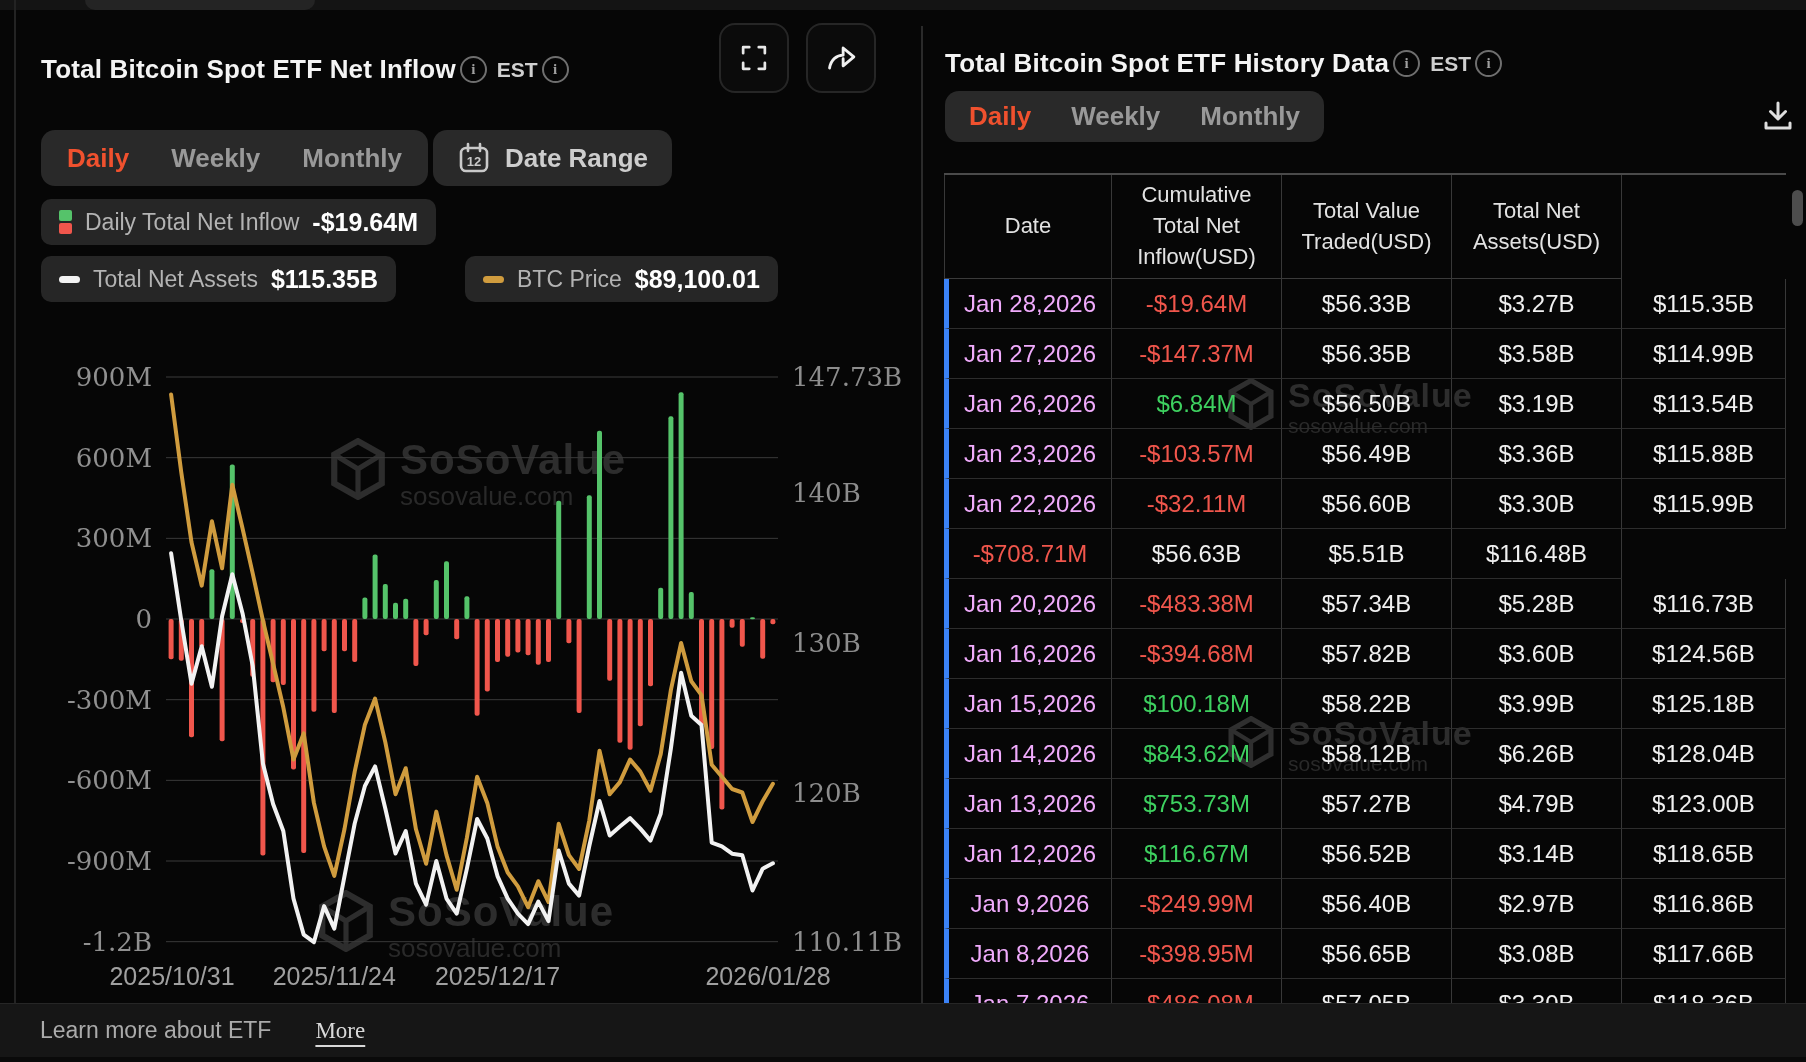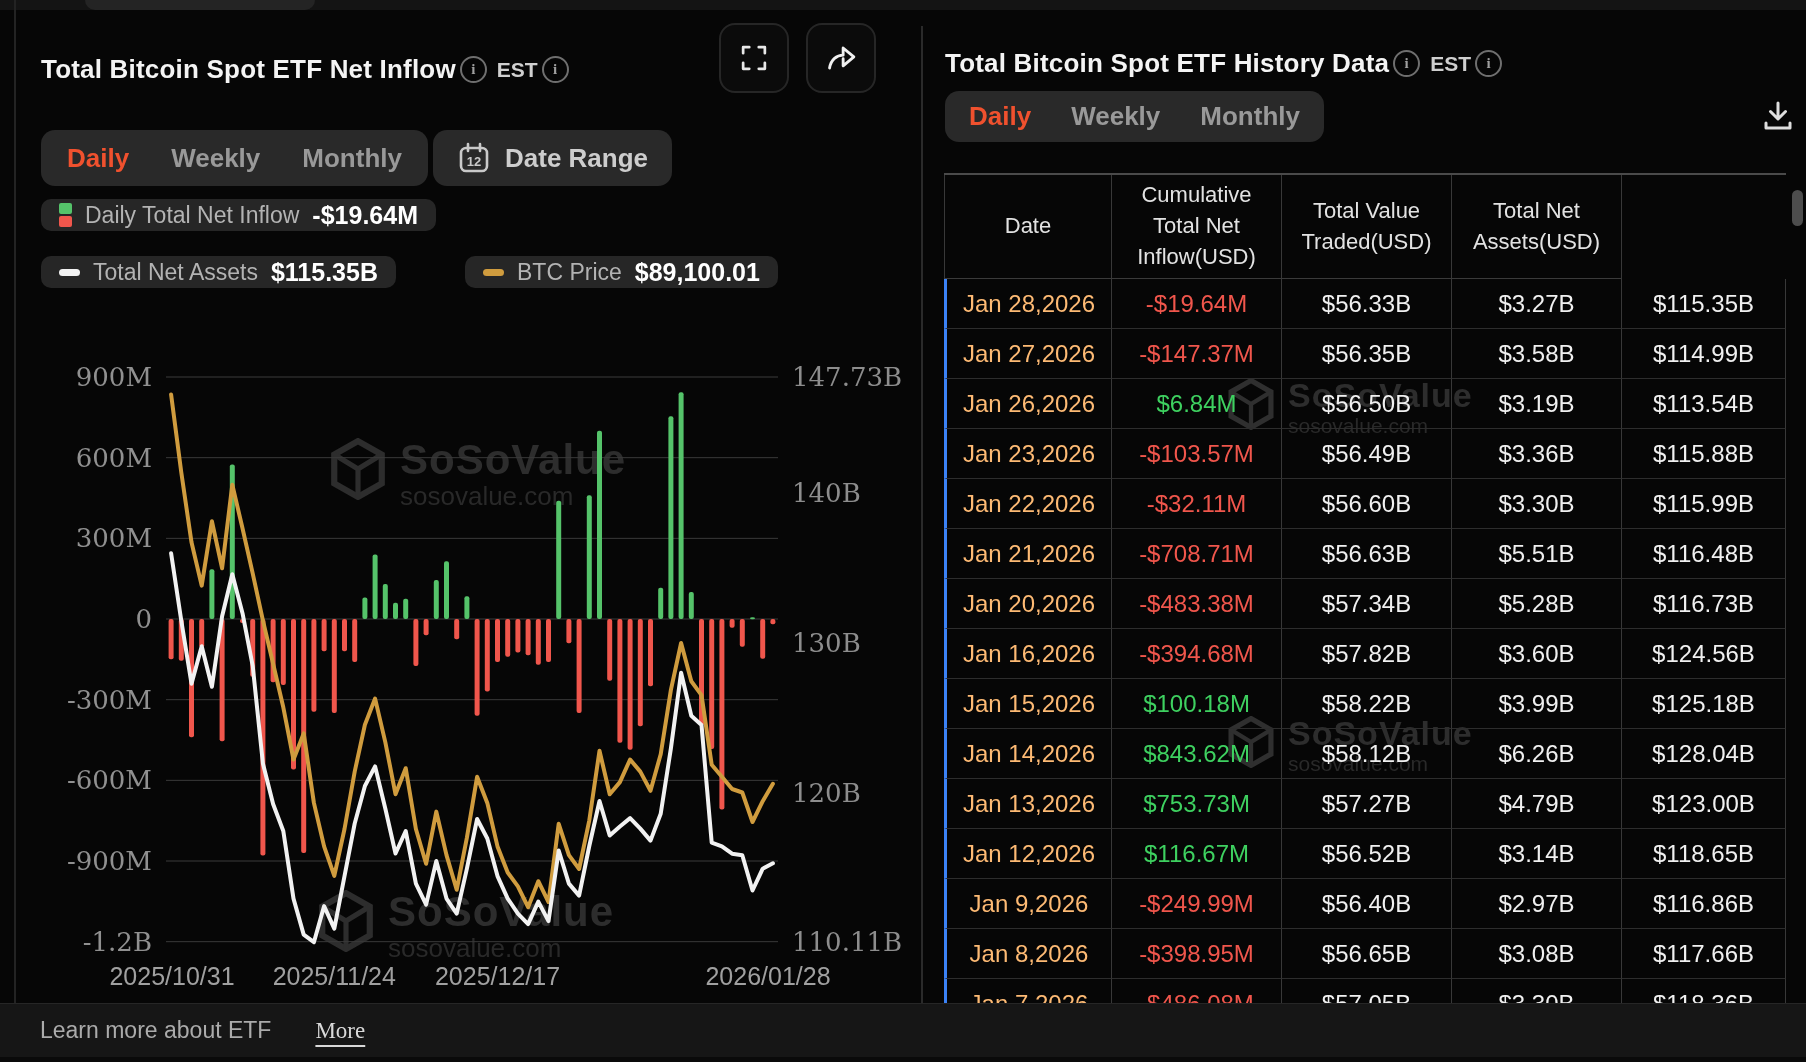--- a/index.html
+++ b/index.html
@@ -20,21 +20,21 @@
   .icon-btn{width:70px;height:70px;border:2px solid #262626;border-radius:16px;background:#0b0b0b;
     display:flex;align-items:center;justify-content:center;box-sizing:border-box;}
   
   .tabbox{background:#292929;border-radius:14px;display:flex;align-items:center;font-weight:600;}
   .tab{color:#999;font-size:26px;cursor:pointer;}
   .tab.active{color:#f0512e;}
   #left-tabs{left:41px;top:130px;height:56px;padding:0 26px;gap:42px;}
   #date-range-btn{left:433px;top:130px;height:56px;padding:0 24px;gap:14px;color:#cdcdcd;font-size:26px;font-weight:700;}
   #right-tabs{left:945px;top:91px;height:51px;padding:0 24px;gap:40px;}
   
-  .pill{position:absolute;background:#262626;border-radius:10px;height:32px;display:flex;align-items:center;padding:0 18px;gap:13px;}
+  .pill{position:absolute;background:#262626;border-radius:10px;height:46px;display:flex;align-items:center;padding:0 18px;gap:13px;}
   .pill .lab{color:#b3b3b3;font-size:23px;white-space:nowrap;}
   .pill .val{color:#fff;font-size:25px;font-weight:700;white-space:nowrap;}
   .sq2{display:flex;flex-direction:column;gap:2px;}
   .sq{width:13px;height:11px;border-radius:2px;}
   .dash{width:21px;height:7px;border-radius:4px;}
   
   .wm{position:absolute;display:flex;align-items:flex-start;gap:14px;pointer-events:none;z-index:1;}
   .wm-texts{display:flex;flex-direction:column;}
   .wm-name{font-size:42px;font-weight:800;color:#2d2d2d;line-height:1.05;letter-spacing:1px;}
   .wm-domain{font-size:26px;color:#292929;line-height:1.1;}
@@ -42,21 +42,21 @@
   .wm.small .wm-domain{font-size:21px;}
   #chart-svg{left:0;top:0;z-index:2;}
   
   #history-table{left:944px;top:173px;width:842px;height:830px;overflow:hidden;border-top:2px solid #4a4a4a;z-index:2;}
   .t-grid{display:grid;grid-template-columns:168px 170px 170px 170px 164px;}
   .t-head-cell{height:104px;display:flex;align-items:center;justify-content:center;text-align:center;
     color:#e2e2e2;font-size:22px;line-height:1.4;border-bottom:1px solid #3a3a3a;border-right:1px solid #383838;padding:0 14px;box-sizing:border-box;}
   .t-head-cell:first-child{border-left:1px solid #383838;}
   .t-cell{height:50px;display:flex;align-items:center;justify-content:center;font-size:24px;color:#f0f0f0;
     border-bottom:1px solid #2d2d2d;border-right:1px solid #383838;box-sizing:border-box;white-space:nowrap;}
-  .t-cell:first-child{border-left:3px solid #3b82f6;color:#fdba74;}
+  .t-cell:first-child{border-left:5px solid #3b82f6;color:#f0abfc;}
   .t-cell.neg{color:#f0564c;}
   .t-cell.pos{color:#3ed160;}
   #scroll-thumb{left:1792px;top:190px;width:11px;height:36px;background:#4d4d4d;border-radius:6px;z-index:3;}
   
   #footer{left:0;top:1003px;width:1806px;height:54px;background:#161616;border-top:1px solid #262626;
     display:flex;align-items:center;padding-left:40px;gap:44px;box-sizing:border-box;z-index:4;}
   #footer .f-text{color:#ababab;font-size:23px;}
   #footer .f-link{color:#d8d8d8;font-size:23px;text-decoration:underline;text-underline-offset:7px;cursor:pointer;font-family:Liberation Serif, serif;}
   #bottom-strip{left:0;top:1057px;width:1806px;height:5px;background:#0a0a0a;z-index:5;}
 </style>
@@ -308,21 +308,20 @@
         <div class="t-cell">$115.88B</div>
       </div>
       <div class="t-grid">
         <div class="t-cell">Jan 22,2026</div>
         <div class="t-cell neg">-$32.11M</div>
         <div class="t-cell">$56.60B</div>
         <div class="t-cell">$3.30B</div>
         <div class="t-cell">$115.99B</div>
       </div>
       <div class="t-grid">
-        <div class="t-cell">Jan 21,2026</div>
         <div class="t-cell neg">-$708.71M</div>
         <div class="t-cell">$56.63B</div>
         <div class="t-cell">$5.51B</div>
         <div class="t-cell">$116.48B</div>
       </div>
       <div class="t-grid">
         <div class="t-cell">Jan 20,2026</div>
         <div class="t-cell neg">-$483.38M</div>
         <div class="t-cell">$57.34B</div>
         <div class="t-cell">$5.28B</div>

